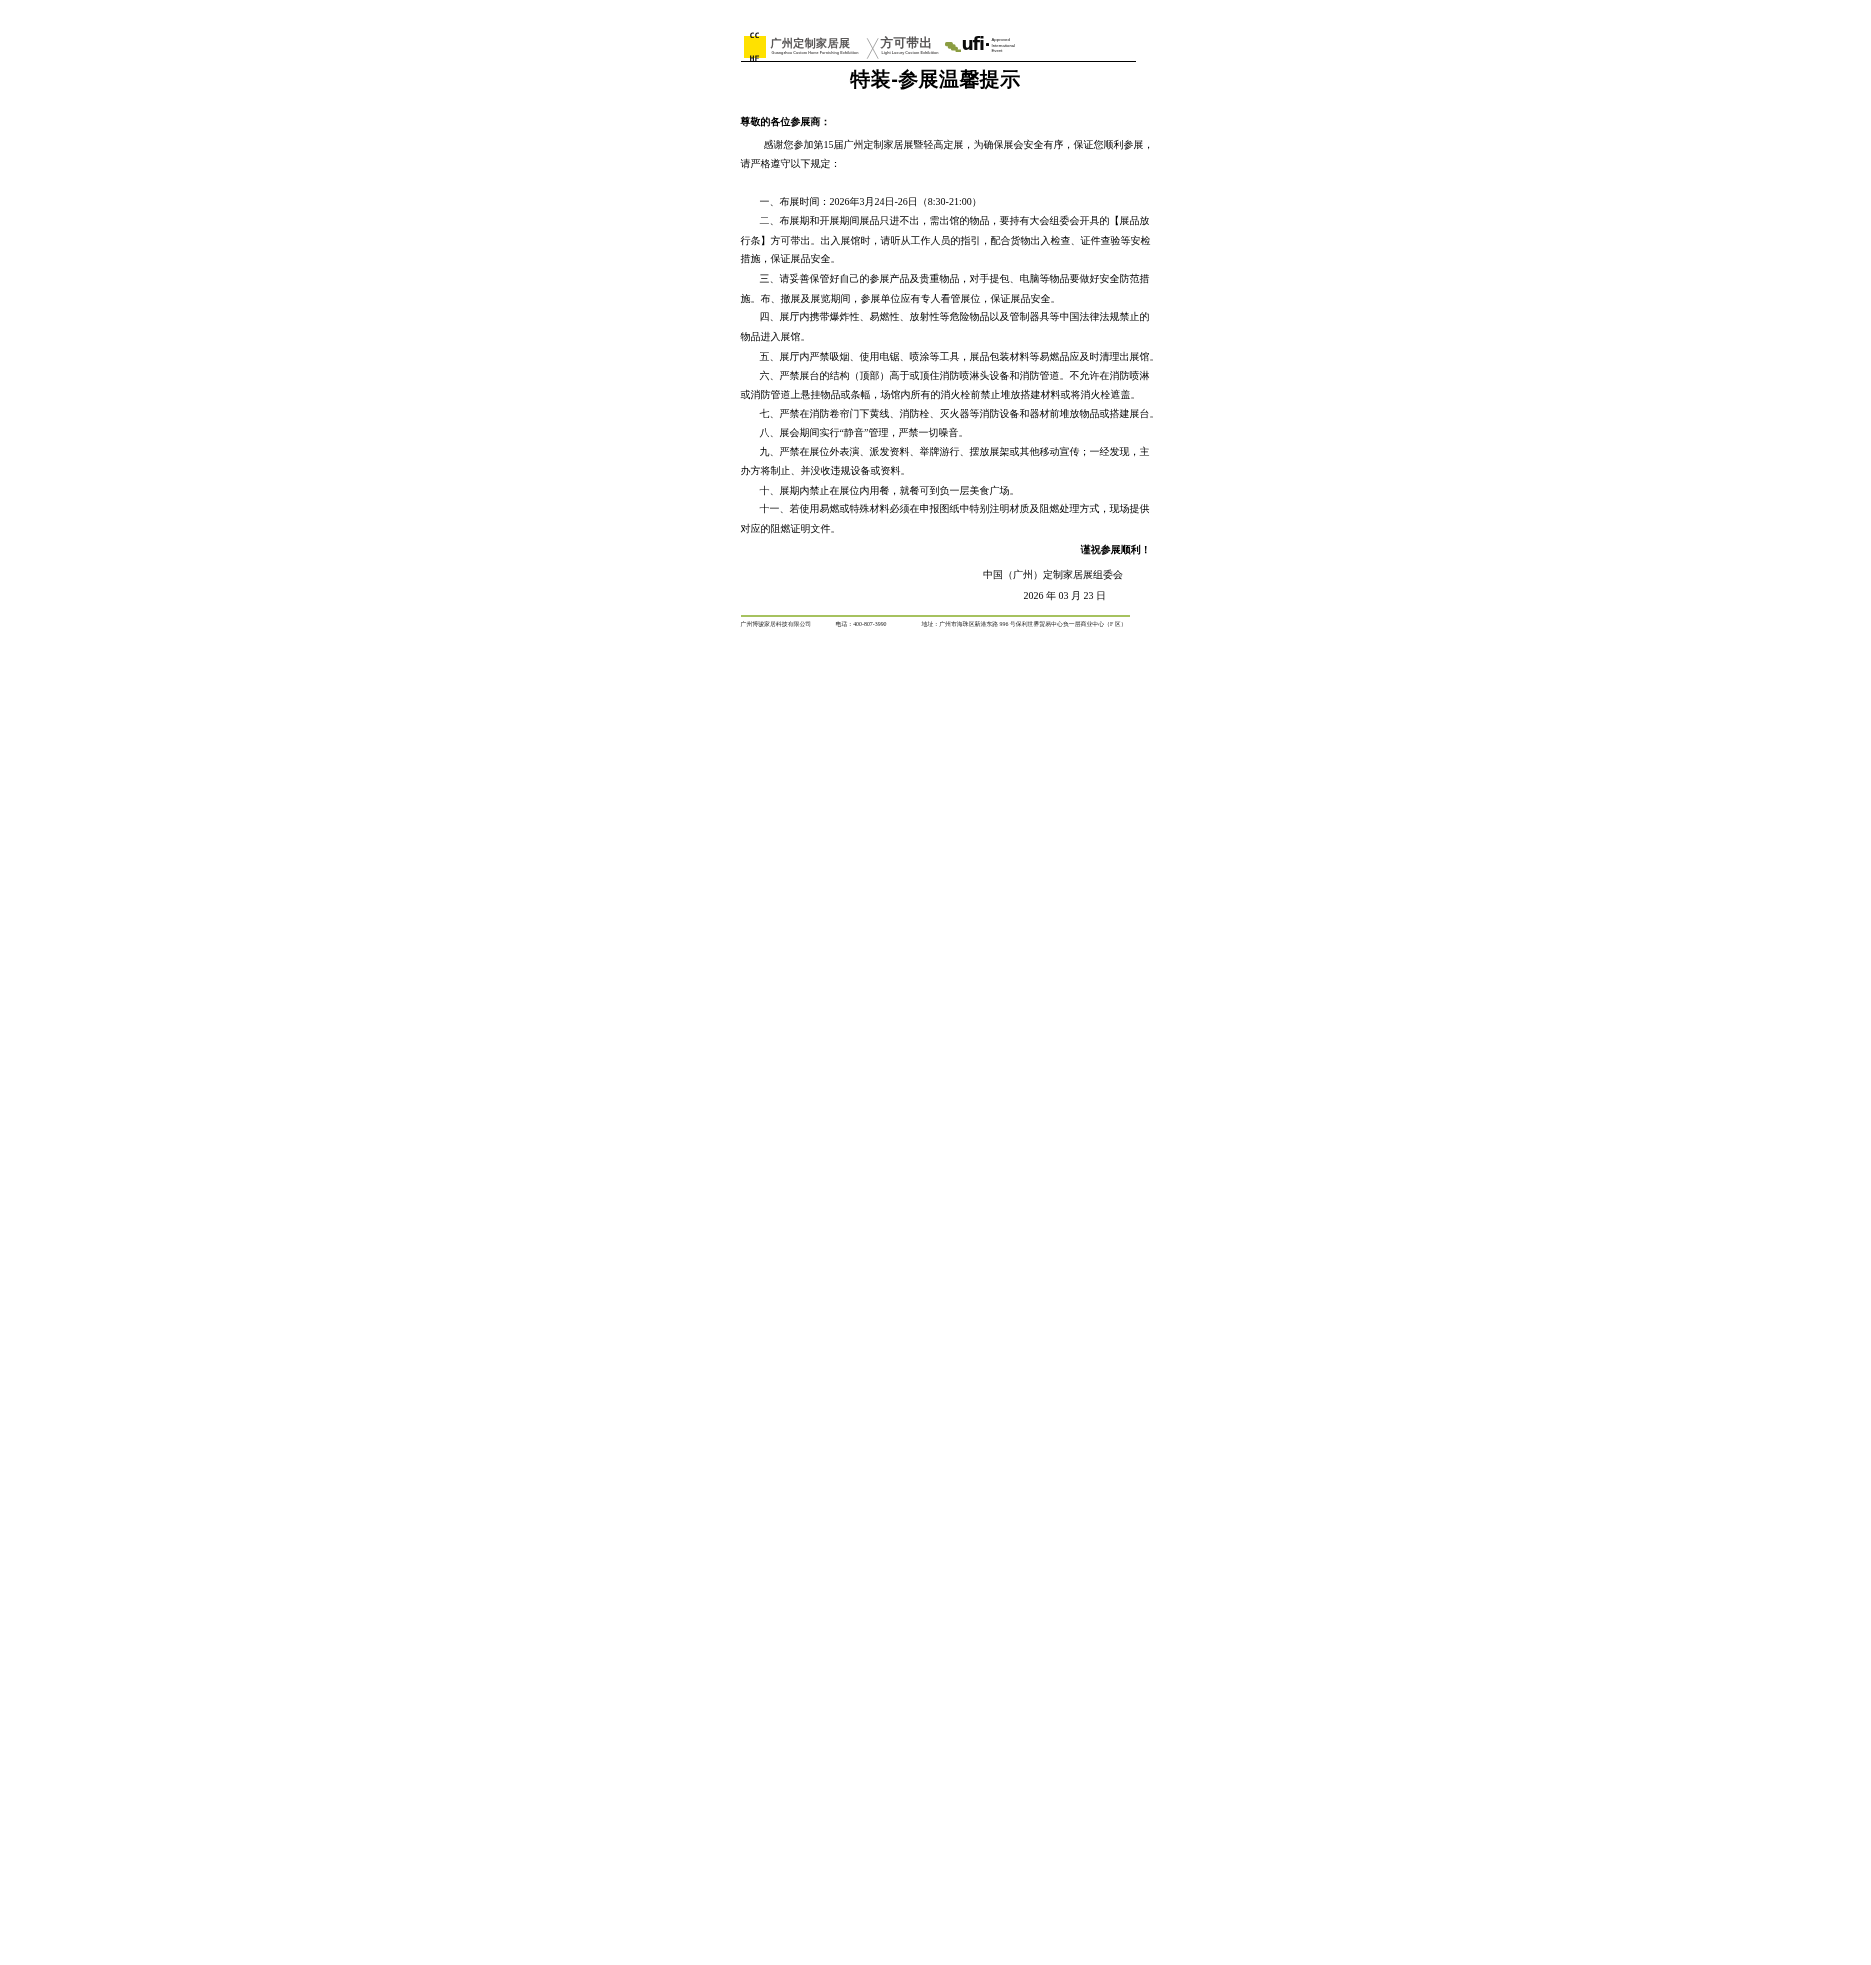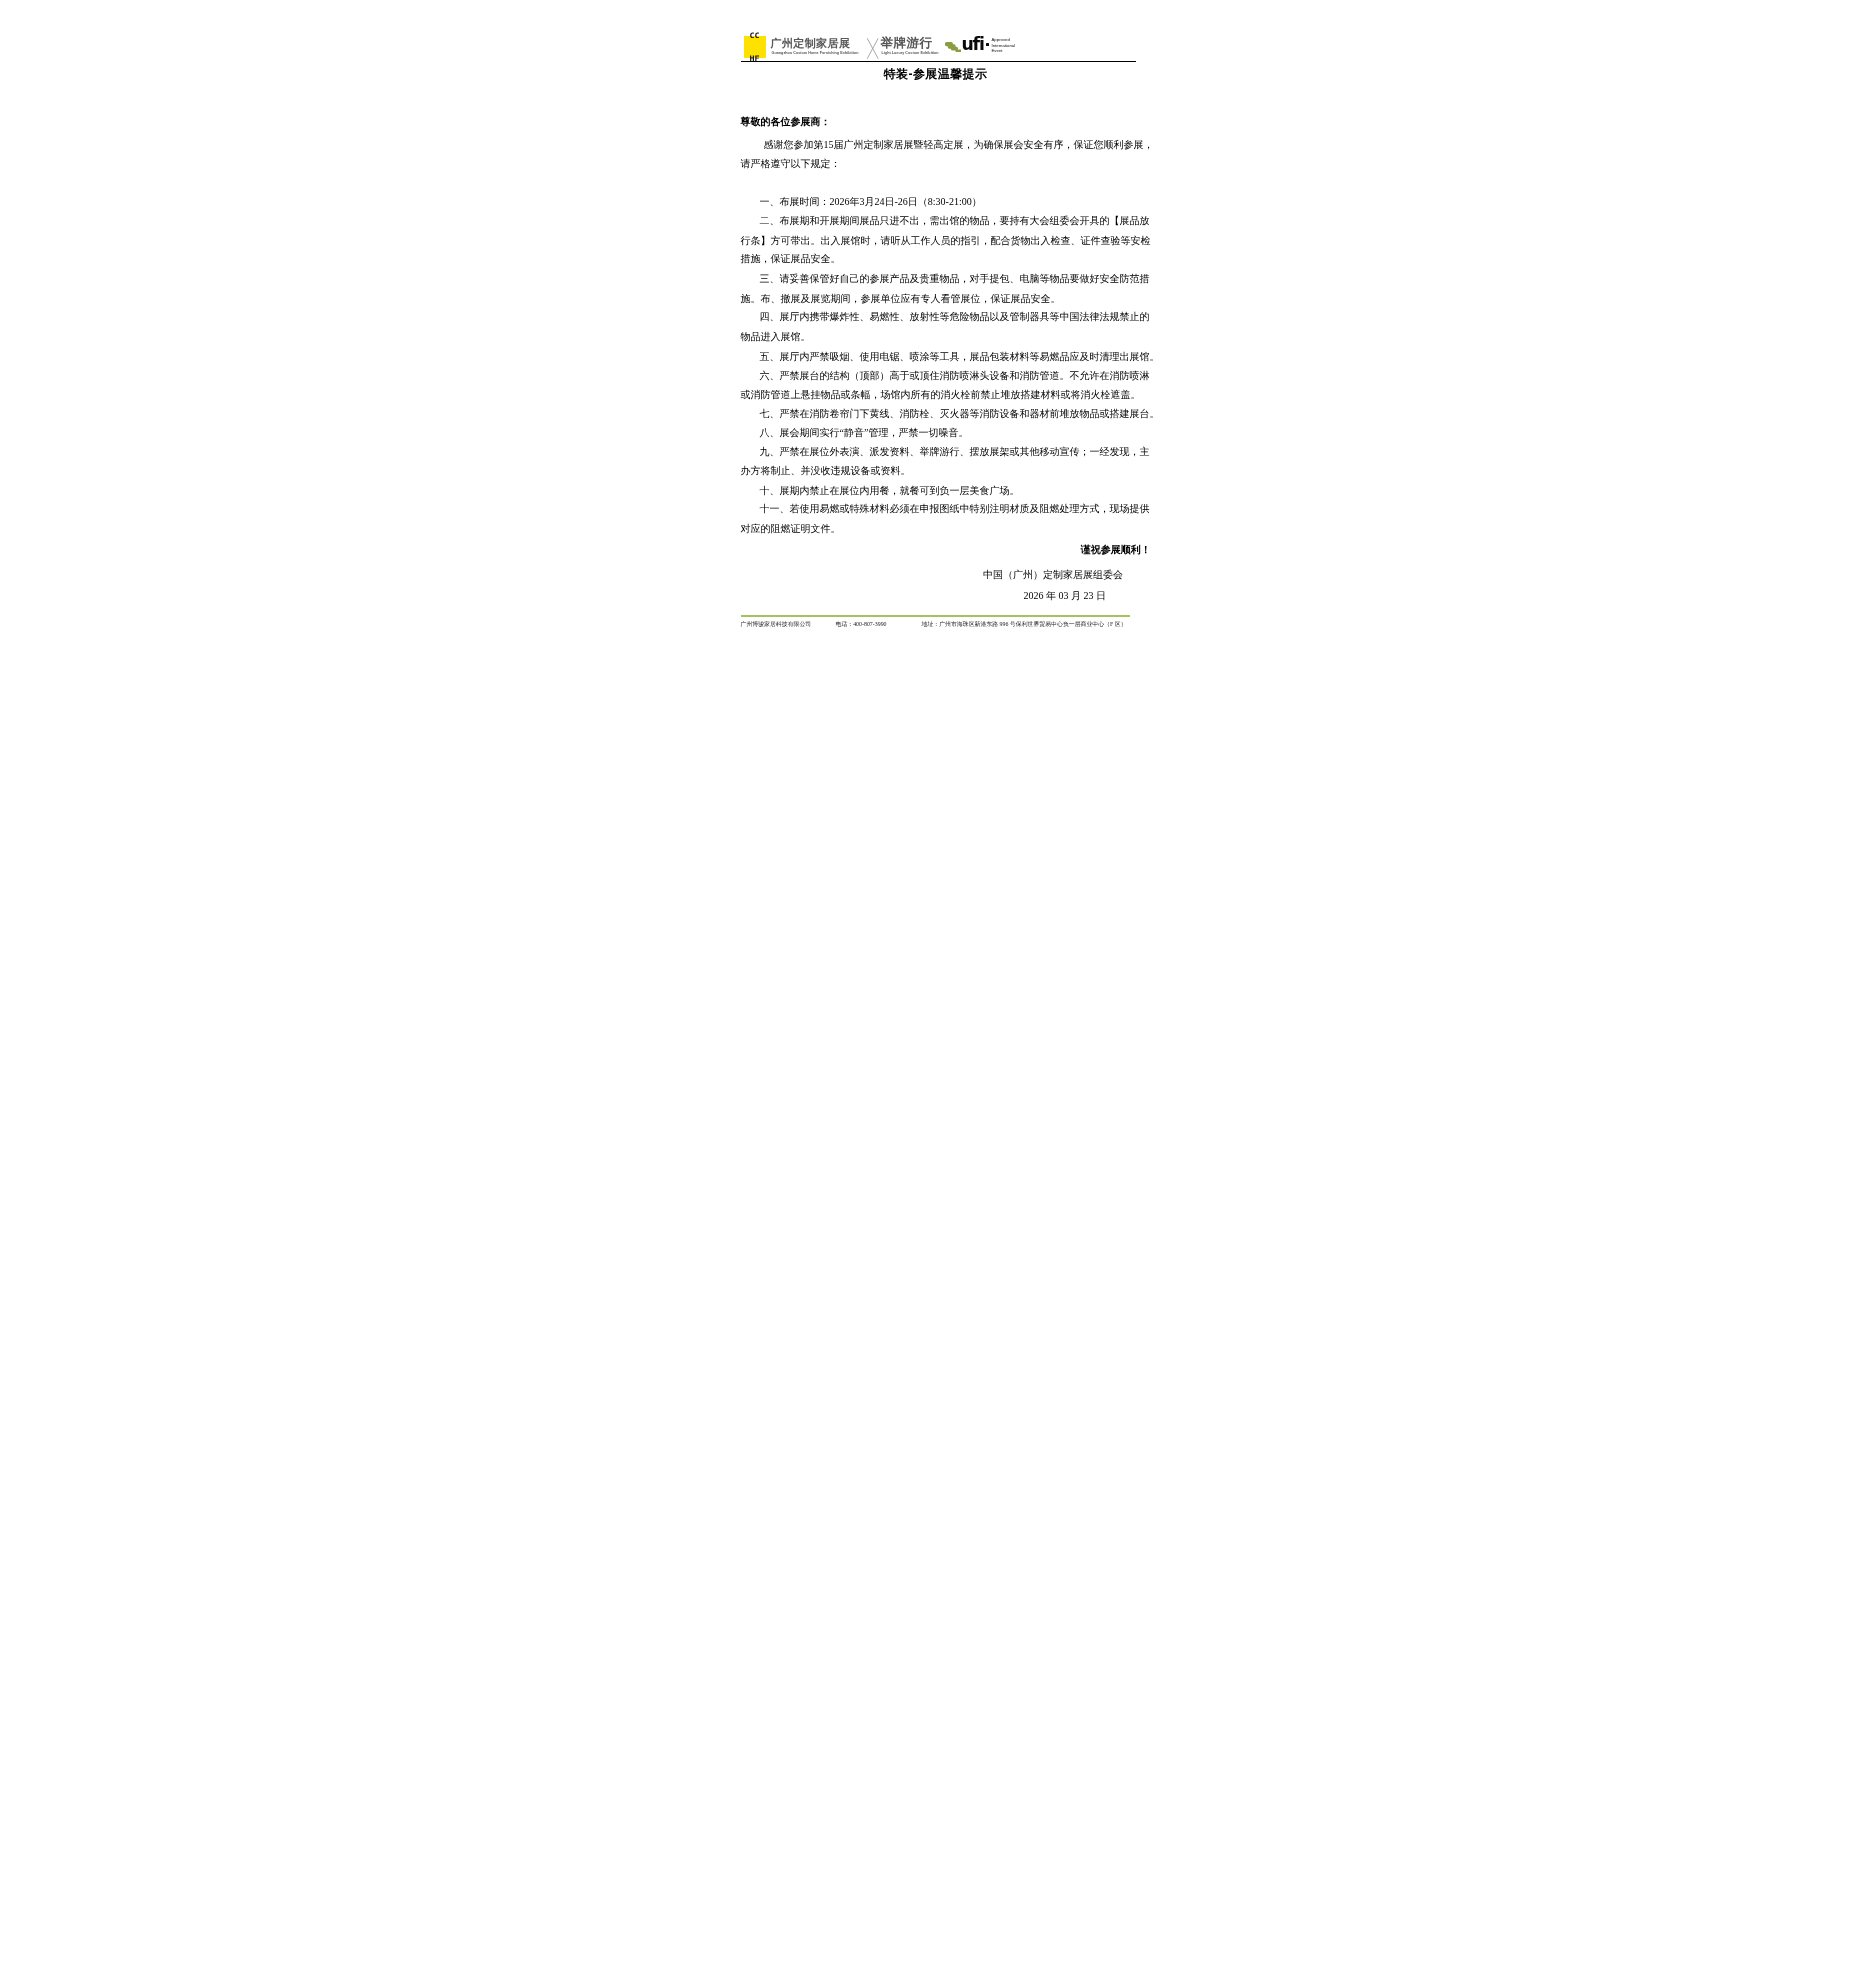--- a/index.html
+++ b/index.html
@@ -46,21 +46,21 @@
     font-weight:800;font-size:17.3px;line-height:18px;letter-spacing:-1.2px;color:#0a0a0a;
   }
   .ufi-dot{position:absolute;left:284px;top:43px;width:3.1px;height:3.1px;background:#0a0a0a;border-radius:0.6px;}
   .ufi-caption{
     position:absolute;left:290px;top:37px;font-family:"Liberation Sans",sans-serif;
     font-size:4.3px;line-height:5.7px;color:#111;white-space:nowrap;
   }
   .rule{position:absolute;left:39px;top:61px;width:395px;height:1px;background:#000;}
   .title{
     position:absolute;left:0;top:66px;width:100%;text-align:center;
-    font-family:"Liberation Sans",sans-serif;font-size:12px;font-weight:900;
+    font-family:"Liberation Sans",sans-serif;font-size:20px;font-weight:900;
     letter-spacing:0.4px;color:#000;white-space:nowrap;
   }
   
   .line{
     position:absolute;left:39px;width:395px;font-size:10px;line-height:12.6px;
     white-space:nowrap;color:#000;
   }
   .bold{font-weight:700;}
   .ind{padding-left:19px;}
   .ind-intro{padding-left:23px;}
@@ -89,21 +89,21 @@
   </div>
 
   <div class="brand-cn">广州定制家居展</div>
   <div class="brand-en">Guangzhou Custom Home Furnishing Exhibition</div>
 
   <svg class="x-sep" viewBox="0 0 34 58">
     <line x1="3" y1="3" x2="31" y2="55" stroke="#9a9a9a" stroke-width="2.2"></line>
     <line x1="31" y1="3" x2="3" y2="55" stroke="#9a9a9a" stroke-width="2.2"></line>
   </svg>
 
-  <div class="brand2-cn">举牌游行</div>
+  <div class="brand2-cn">方可带出</div>
   <div class="brand2-en">Light Luxury Custom Exhibition</div>
 
   <svg class="ufi-leaf" viewBox="0 0 42 26">
     <g fill="#8B9D41">
       <rect x="0" y="0" width="20" height="11" rx="4"></rect>
       <rect x="7" y="6" width="20" height="11" rx="4"></rect>
       <rect x="15" y="12" width="18" height="10" rx="4"></rect>
       <rect x="27" y="19" width="15" height="7" rx="2"></rect>
     </g>
   </svg>

